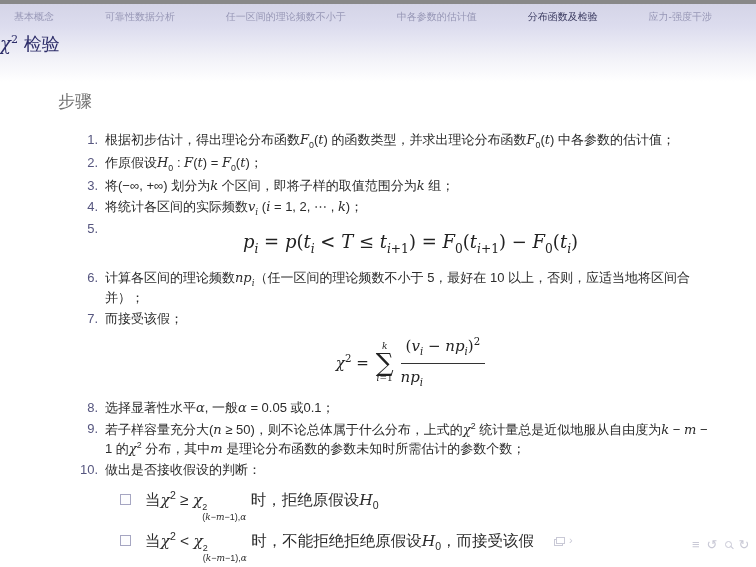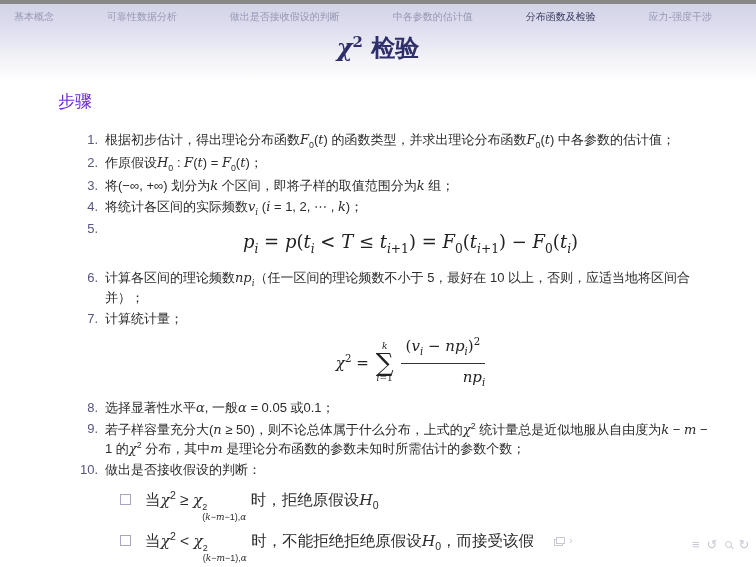--- a/index.html
+++ b/index.html
@@ -26,35 +26,34 @@
     padding: 6px 44px 0 14px;
     font-size: 10px;
     color: #9797b6;
     cursor: default;
   }
   .topnav .nav-item.active { color: #3a3a60; font-weight: normal; }
   .topnav .nav-item { white-space: nowrap; }
 
   .title {
     margin-top: 8px;
-    text-align: center;
-    font-family: "DejaVu Serif", serif;
-    font-weight: bold;
-    font-size: 24px;
+    font-family: "DejaVu Serif", serif;
+    font-weight: normal;
+    font-size: 18px;
     color: #2e2e6a;
   }
   .title i { font-family: "DejaVu Serif", serif; }
   .title sup { font-size: 0.62em; }
 
   .section-heading {
     margin: 8px 0 18px 58px;
     font-family: "DejaVu Serif", serif;
     font-weight: normal;
     font-size: 17px;
-    color: #6d28d9;
+    color: #737373;
   }
 
   
   i { font-family: "DejaVu Serif", serif; font-style: italic; }
   sub, sup { font-size: 0.68em; }
 
   
   .steps {
     list-style: none;
     padding: 0 40px 0 72px;
@@ -84,21 +83,21 @@
     justify-content: center;
     gap: 7px;
     margin: 8px 0 6px 0;
     font-family: "DejaVu Serif", serif;
     font-size: 15px;
     color: #222222;
   }
   .sum { display: inline-flex; flex-direction: column; align-items: center; line-height: 1; }
   .sum .lim { font-size: 9px; }
   .sum .sig { font-size: 25px; line-height: 0.95; }
-  .frac { display: inline-block; text-align: right; vertical-align: middle; }
+  .frac { display: inline-block; text-align: left; vertical-align: middle; }
   .frac .fnum { display: block; padding: 0 5px 3px 5px; border-bottom: 1px solid #333; }
   .frac .fden { display: block; padding-top: 3px; }
 
   
   .ss {
     display: inline-flex;
     flex-direction: column;
     vertical-align: -0.55em;
     font-size: 0.58em;
     line-height: 1.12;
@@ -152,21 +151,21 @@
 </style>
 </head>
 <body>
 
 <div class="slide">
 
   <div class="header">
     <div class="topnav">
       <span class="nav-item">基本概念</span>
       <span class="nav-item">可靠性数据分析</span>
-      <span class="nav-item">做出是否接收假设的判断</span>
+      <span class="nav-item">任一区间的理论频数不小于</span>
       <span class="nav-item">中各参数的估计值</span>
       <span class="nav-item active">分布函数及检验</span>
       <span class="nav-item">应力-强度干涉</span>
     </div>
     <h1 class="title"><i>χ</i><sup>2</sup> 检验</h1>
   </div>
 
   <h2 class="section-heading">步骤</h2>
 
   <ol class="steps">
@@ -192,21 +191,21 @@
         <div class="display-math"><i>p</i><sub><i>i</i></sub> = <i>p</i>(<i>t</i><sub><i>i</i></sub> &lt; <i>T</i> ≤ <i>t</i><sub><i>i</i>+1</sub>) = <i>F</i><sub>0</sub>(<i>t</i><sub><i>i</i>+1</sub>) − <i>F</i><sub>0</sub>(<i>t</i><sub><i>i</i></sub>)</div>
       </span>
     </li>
     <li>
       <span class="num">6.</span>
       <span class="txt">计算各区间的理论频数<i>np</i><sub><i>i</i></sub>（任一区间的理论频数不小于 5，最好在 10 以上，否则，应适当地将区间合并）；</span>
     </li>
     <li>
       <span class="num">7.</span>
       <span class="txt">
-        <span>计算统计量；</span>
+        <span>而接受该假；</span>
         <div class="chi-line">
           <span><i>χ</i><sup>2</sup> =</span>
           <span class="sum">
             <span class="lim"><i>k</i></span>
             <span class="sig">∑</span>
             <span class="lim"><i>i</i>=1</span>
           </span>
           <span class="frac">
             <span class="fnum">(<i>v</i><sub><i>i</i></sub> − <i>np</i><sub><i>i</i></sub>)<sup>2</sup></span>
             <span class="fden"><i>np</i><sub><i>i</i></sub></span>

